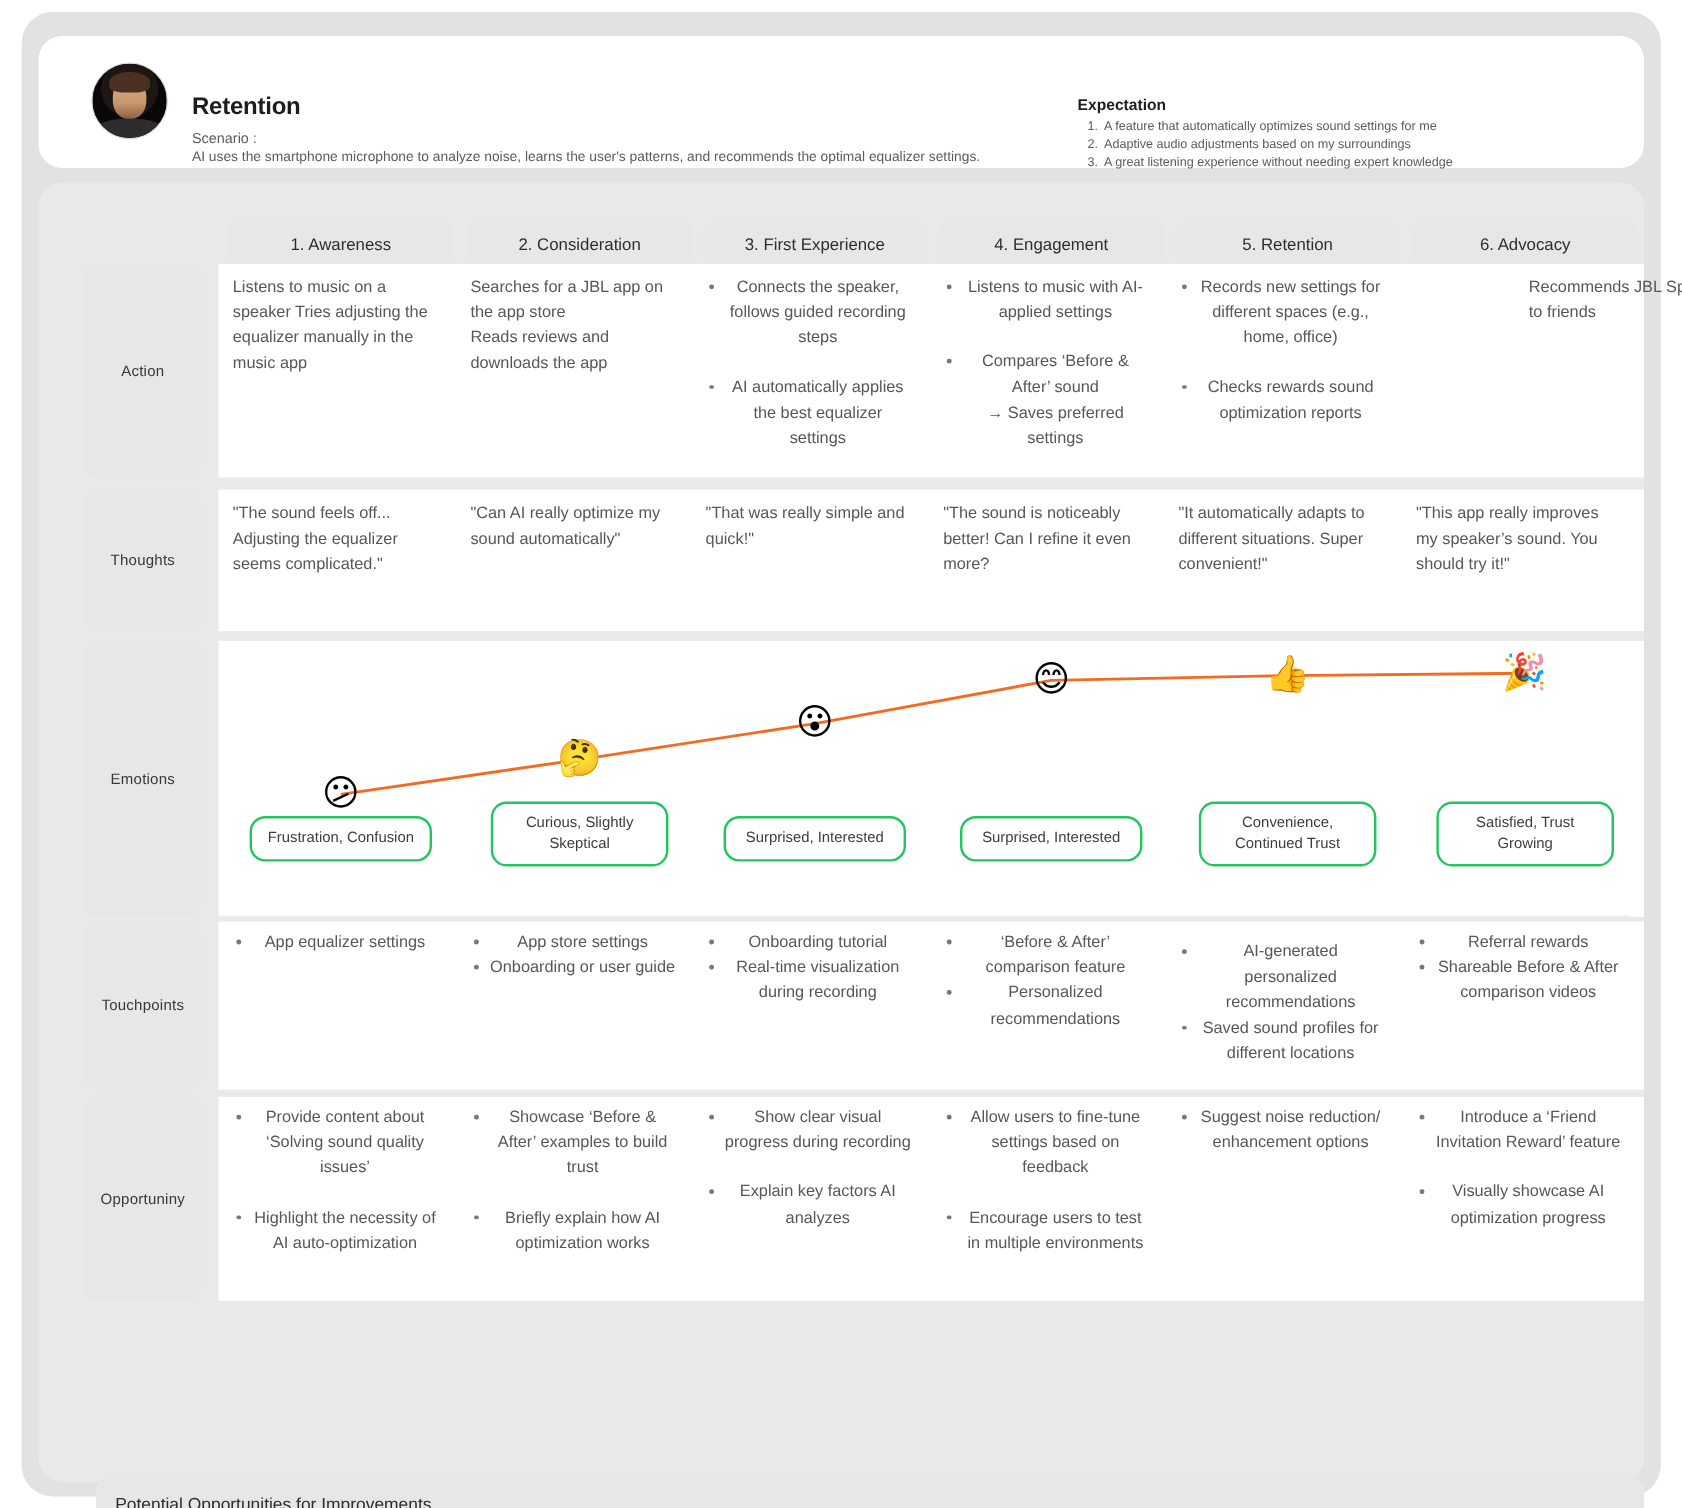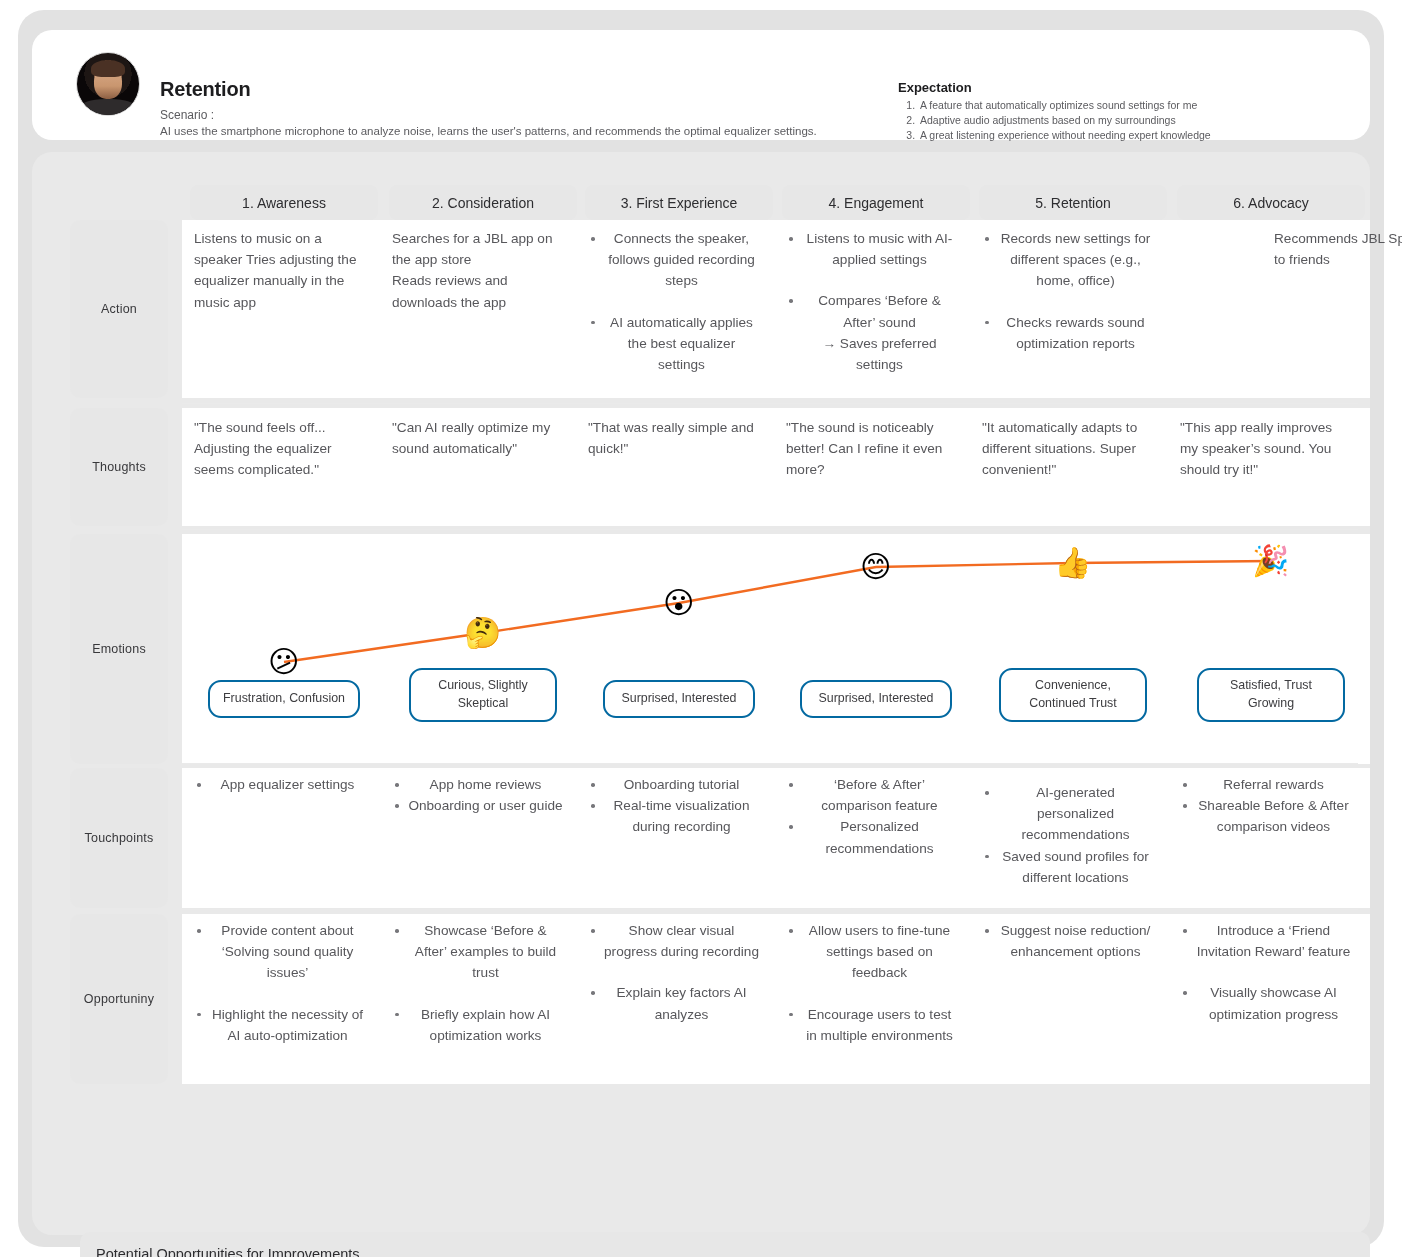--- a/index.html
+++ b/index.html
@@ -76,21 +76,21 @@
   .cell ul.tight li + li{margin-top:0;}
   
   .emolayer{position:absolute;left:0;top:0;width:1338px;height:1083px;pointer-events:none;}
   .emoji{
     position:absolute;font-size:30px;line-height:1;
     transform:translate(-50%,-50%);
     text-align:center;
   }
   .emobox{
     position:absolute;transform:translateX(-50%);
-    border:2px solid #0369a1;border-radius:13px;background:#ffffff;
+    border:2px solid #22c55e;border-radius:13px;background:#ffffff;
     display:flex;align-items:center;justify-content:center;text-align:center;
     font-size:12.4px;color:#3d3d40;line-height:1.45;padding:0 8px;box-sizing:border-box;
   }
   
   .footer{
     position:absolute;left:48px;top:1080px;width:1290px;height:140px;
     background:#e7e7e7;border-radius:10px;
   }
   .footer-title{position:absolute;left:16px;top:14px;font-size:14.5px;color:#2d2d30;}
 </style>
@@ -172,21 +172,21 @@
         <div class="cell" style="left: 754px; top: 265px; width: 172px;">"The sound is noticeably better! Can I refine it even more?</div>
         <div class="cell" style="left: 950px; top: 265px; width: 172px;">"It automatically adapts to different situations. Super convenient!"</div>
         <div class="cell" style="left: 1148px; top: 265px; width: 172px;">"This app really improves my speaker’s sound. You should try it!"</div>
         <div class="cell" style="left: 162px; top: 622px; width: 172px;">
           <ul class="tight">
             <li>App equalizer settings</li>
           </ul>
         </div>
         <div class="cell" style="left: 360px; top: 622px; width: 172px;">
           <ul class="tight">
-            <li>App home reviews</li>
+            <li>App store settings</li>
             <li>Onboarding or user guide</li>
           </ul>
         </div>
         <div class="cell" style="left: 556px; top: 622px; width: 172px;">
           <ul class="tight">
             <li>Onboarding tutorial</li>
             <li>Real-time visualization during recording</li>
           </ul>
         </div>
         <div class="cell" style="left: 754px; top: 622px; width: 172px;">

